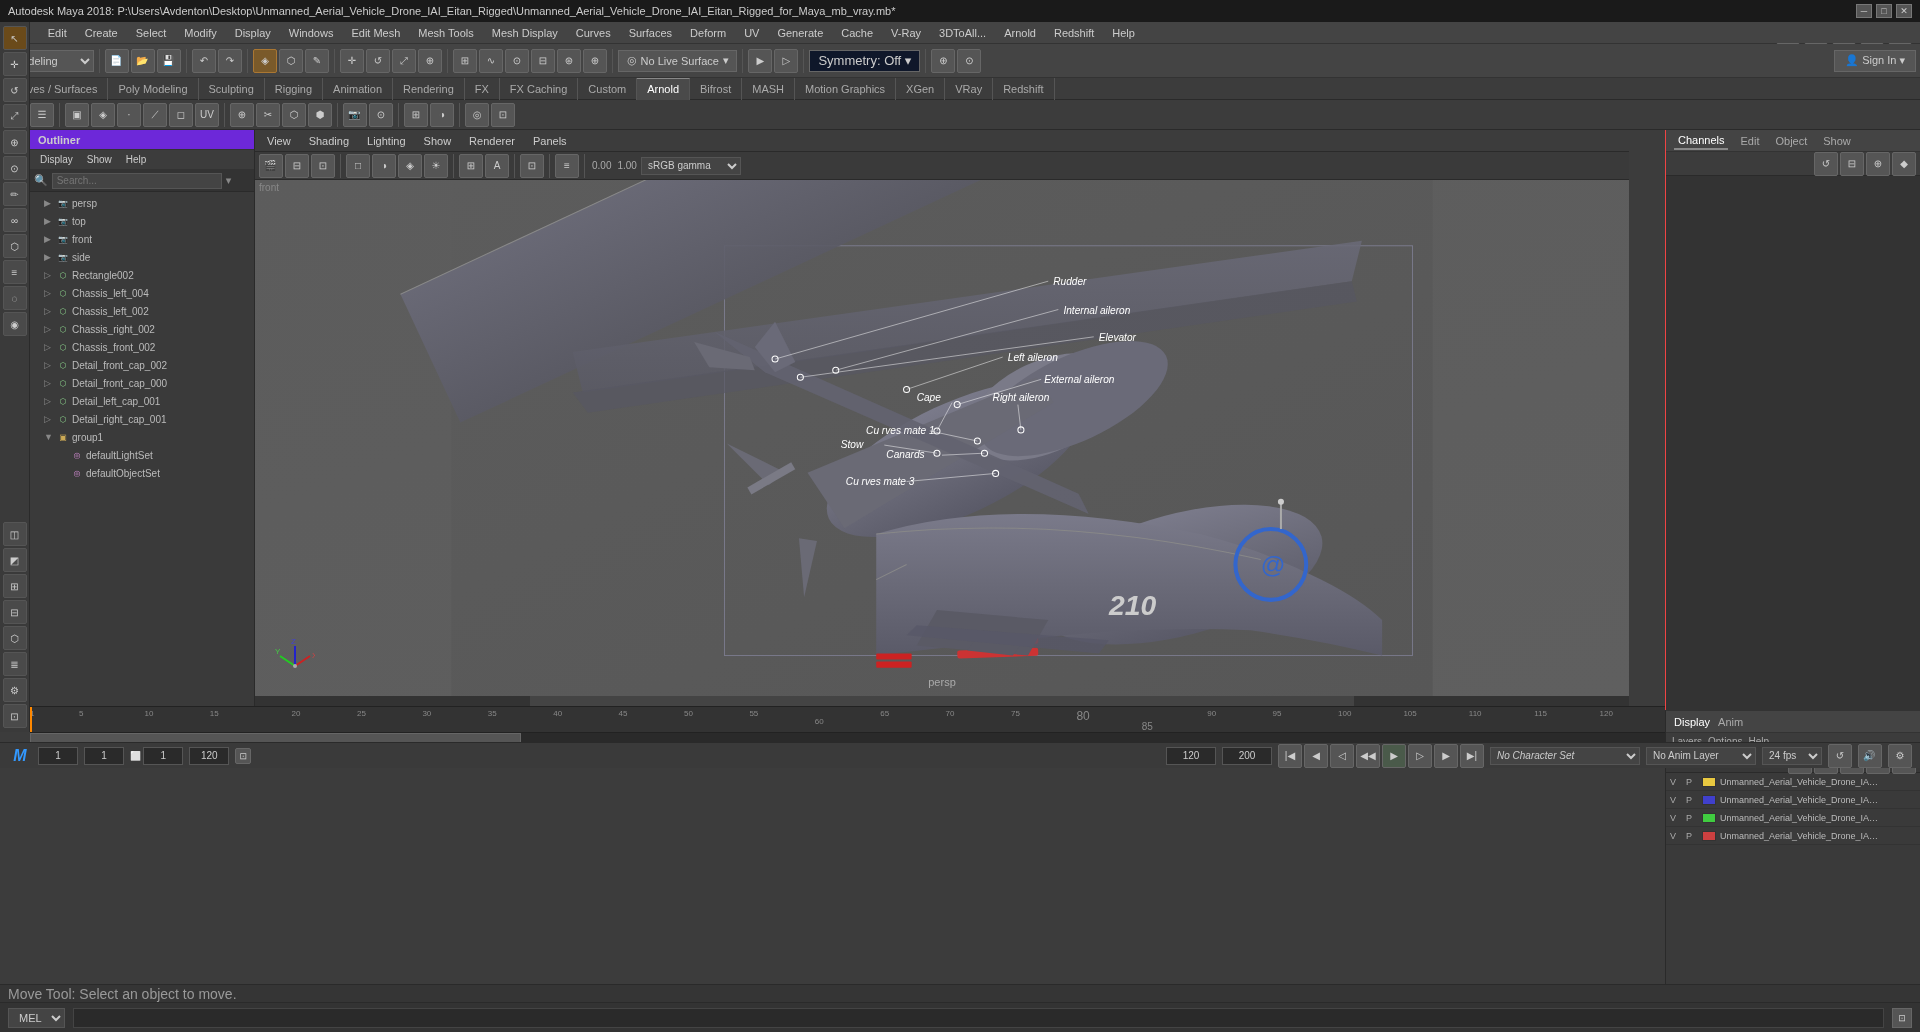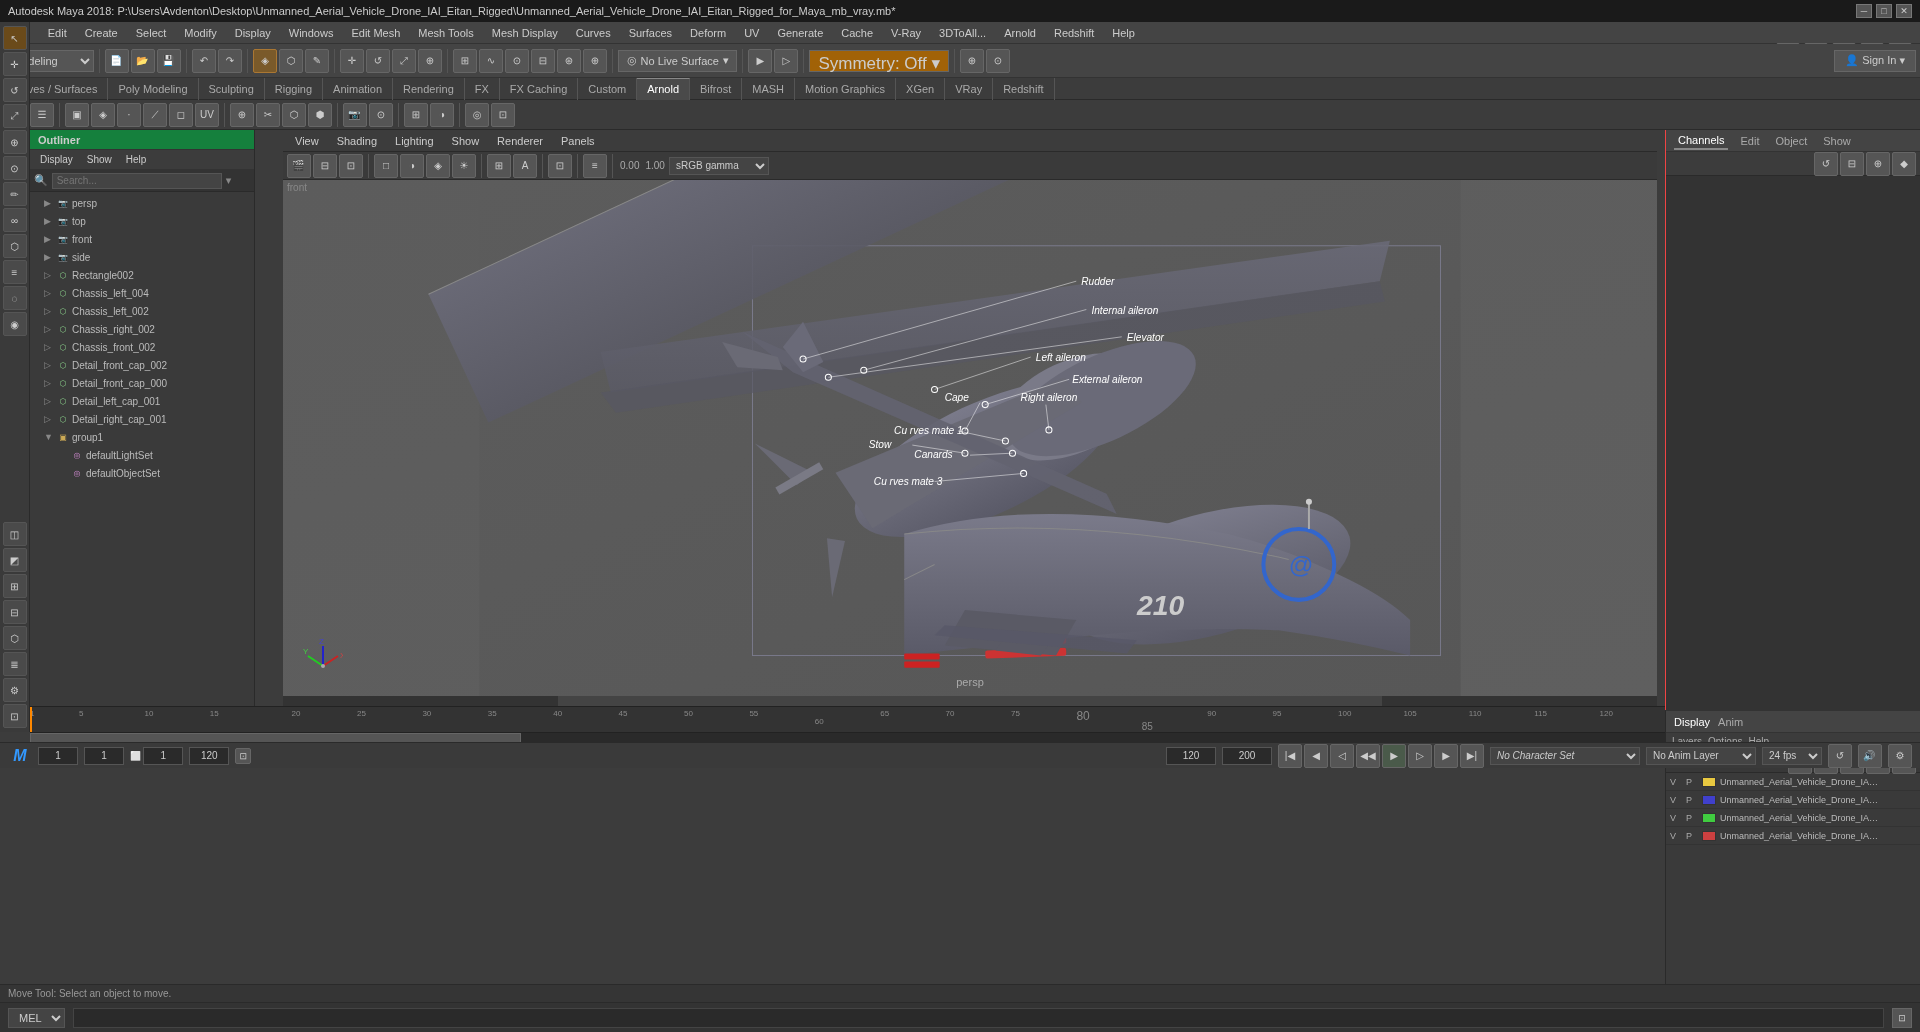--- a/index.html
+++ b/index.html
@@ -148,25 +148,25 @@
       padding: 2px 8px;
       font-size: 11px;
       height: 22px;
       cursor: pointer;
       display: flex;
       align-items: center;
       gap: 4px;
     }
 
     #symmetry-btn {
-      background: #a16207;
+      background: #0f172a;
       border: 1px solid #666;
       color: #ccc;
       padding: 2px 8px;
-      font-size: 17px;
+      font-size: 13px;
       height: 22px;
       cursor: pointer;
     }
 
     
     #tab-row {
       position: absolute;
       top: 78px;
       left: 0;
       width: 100%;
@@ -246,21 +246,21 @@
       left: 30px;
       width: 225px;
       height: 580px;
       background: #3a3a3a;
       border-right: 1px solid #2a2a2a;
       display: flex;
       flex-direction: column;
     }
     #outliner-header {
       height: 20px;
-      background: #15803d;
+      background: #6d28d9;
       display: flex;
       align-items: center;
       padding: 0 8px;
       font-size: 11px;
       font-weight: bold;
       color: #ccc;
       border-bottom: 1px solid #333;
     }
     #outliner-menu {
       height: 20px;
@@ -537,21 +537,21 @@
     #help-line {
       position: absolute;
       bottom: 30px;
       left: 0;
       width: 1920px;
       height: 18px;
       background: #353535;
       display: flex;
       align-items: center;
       padding: 8px 8px;
-      font-size: 10px;
+      font-size: 14px;
       color: #999;
       border-top: 1px solid #2a2a2a;
     }
 
     
     .frame-input {
       background: #2a2a2a;
       border: 1px solid #555;
       color: #ccc;
       width: 50px;
@@ -605,21 +605,20 @@
     
 
     
     #viewport-outer {
       position: absolute;
       top: 130px;
       left: 255px;
       width: 1374px;
       height: 580px;
       background: #3a3a3a;
-      margin-left: 28px;
     }
 
     
     #viewport-3d {
       position: absolute;
       top: 50px;
       left: 0;
       width: 100%;
       bottom: 14px;
       background: linear-gradient(160deg, #5c5c5c 0%, #5f5f5f 100%);

